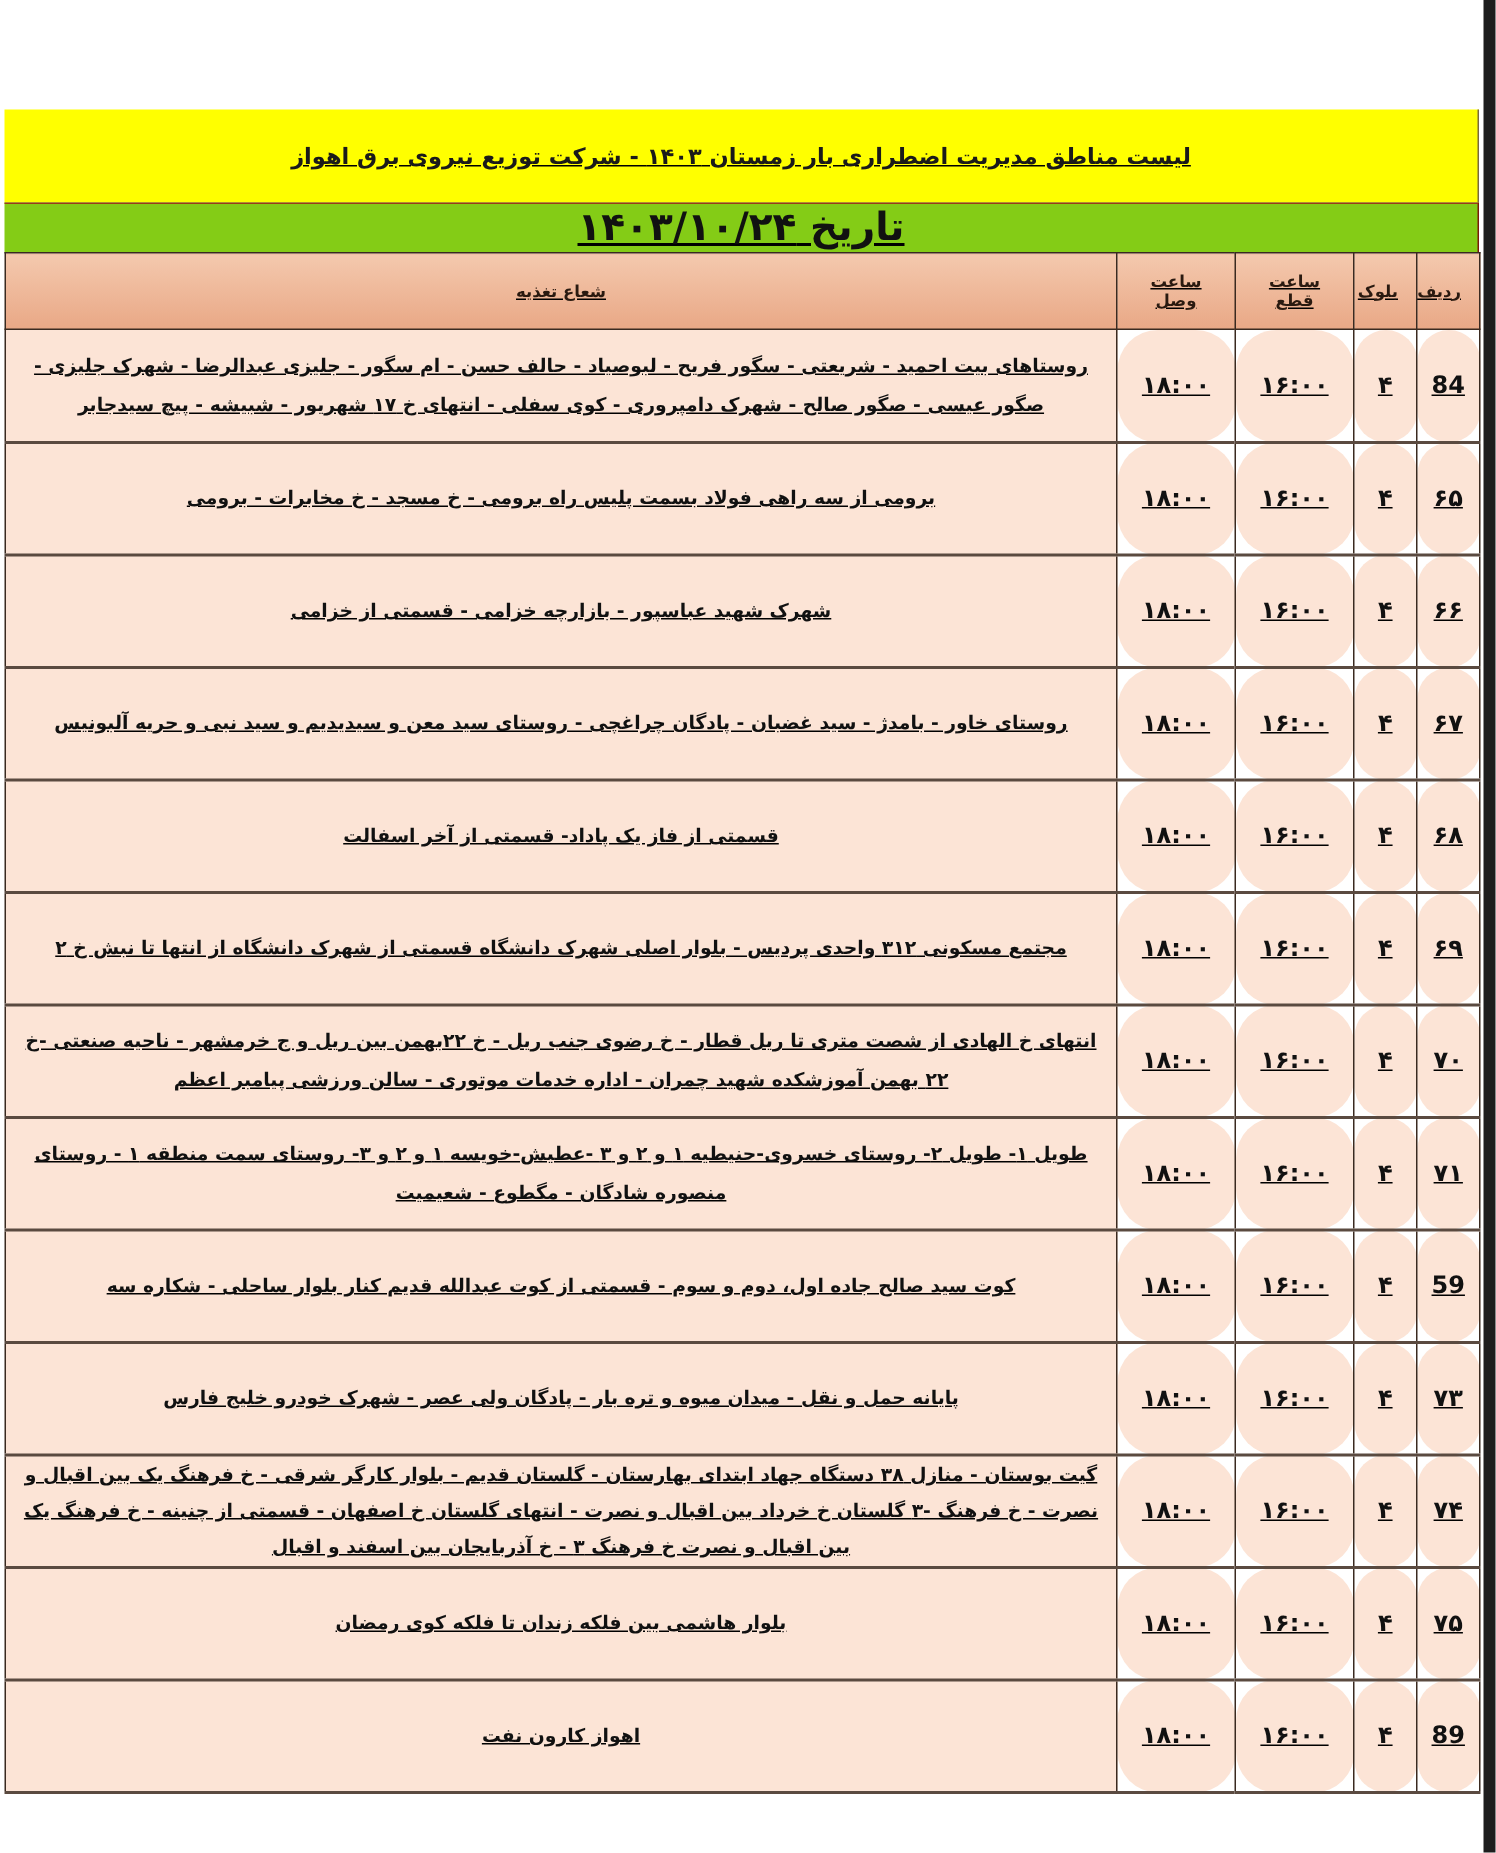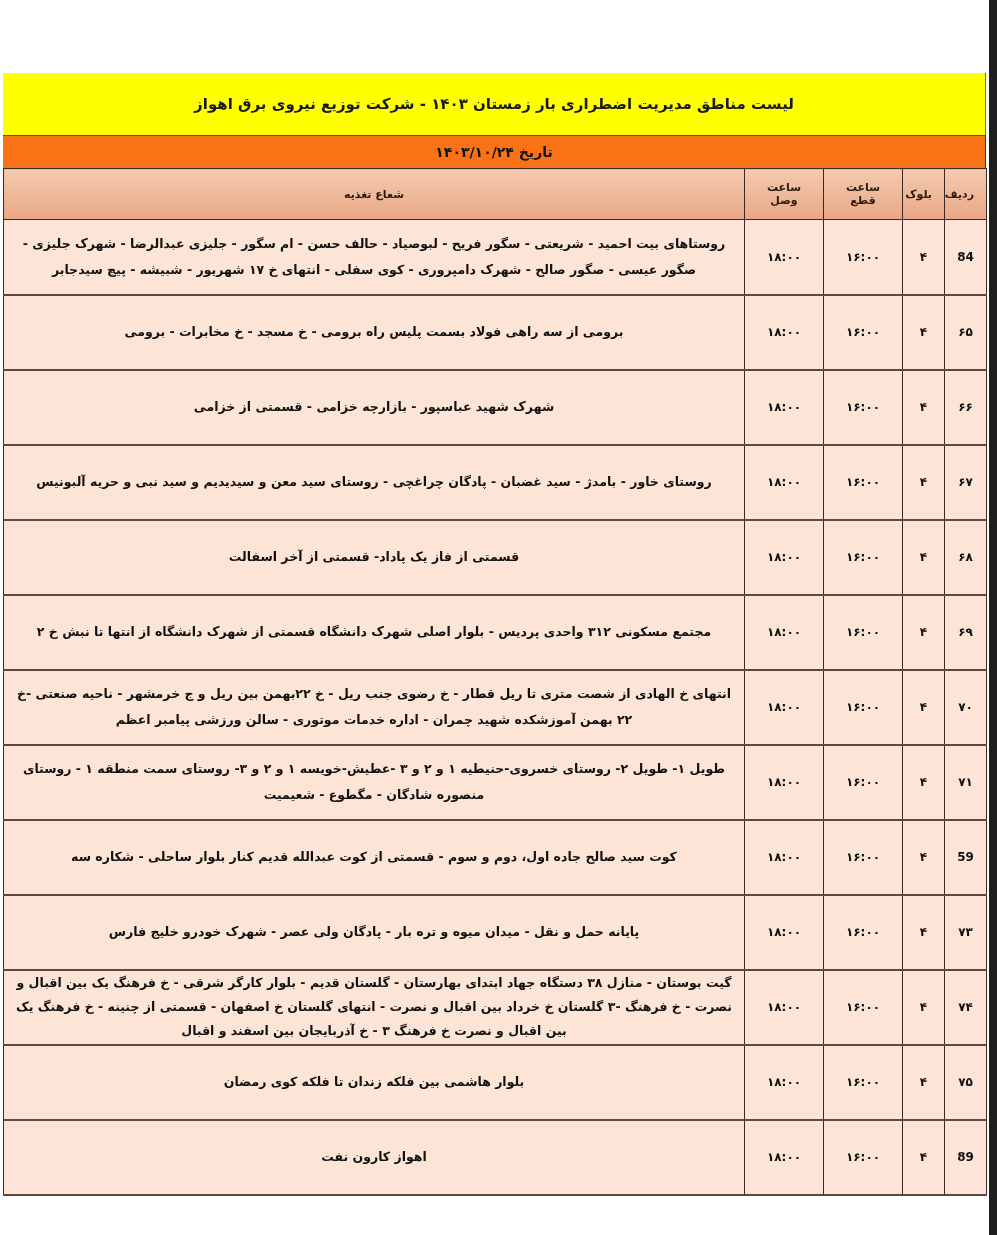--- a/index.html
+++ b/index.html
@@ -1,44 +1,44 @@
 <!DOCTYPE html>
 <html><head>
 <meta charset="utf-8">
 <style>
   html, body { margin:0; padding:0; }
   body {
     width:997px; height:1235px; background:#ffffff; position:relative; overflow:hidden;
     font-family: "DejaVu Sans", sans-serif;
   }
   .right-strip { position:absolute; left:989px; top:0; width:8px; height:1235px; background:#1e1e1e; }
-  .sheet { position:absolute; left:3px; top:73px; width:983px; }
+  .sheet { position:absolute; left:3px; top:73px; width:983px;text-decoration:underline; }
   .title-band {
     height:62px; background:#ffff00; border-right:1px solid #7a6a3a;
     display:flex; align-items:center; justify-content:center;
     font-weight:bold; font-size:15px; color:#1a1a1a; direction:rtl;
   }
   .date-band {
-    height:32px; background:#f97316; border-top:1px solid #9a3a1a; border-right:1px solid #7a1a0a;
+    height:32px; background:#84cc16; border-top:1px solid #9a3a1a; border-right:1px solid #7a1a0a;
     display:flex; align-items:center; justify-content:center;
-    font-weight:bold; font-size:14px; color:#111; direction:rtl;
+    font-weight:bold; font-size:26px; color:#111; direction:rtl;
   }
   table { border-collapse:collapse; width:983px; table-layout:fixed; direction:rtl; }
   th {
     height:25px; padding:12px; font-size:11px; font-weight:bold; color:#2a1a10;
     background:linear-gradient(to bottom,#f4c9ae 0%,#e9a886 100%);
     border:1px solid #3a2a20;
   }
   td {
     background:#fce4d6; border:1px solid #3a2a20; border-bottom:2px solid #5a4a40;
     text-align:center; vertical-align:middle; font-size:12.5px; font-weight:bold; color:#111;
     padding:0 6px; line-height:26px;
   }
   tr.row { height:75px; }
-  td.num, td.blk, td.t { font-size:12px; }
+  td.num, td.blk, td.t { font-size:16px;border-radius:27px; }
 </style>
 </head>
 <body>
 
 <div class="right-strip"></div>
 
 <div class="sheet">
   <div class="title-band">لیست مناطق مدیریت اضطراری بار زمستان ۱۴۰۳ - شرکت توزیع نیروی برق اهواز</div>
   <div class="date-band">تاریخ ۱۴۰۳/۱۰/۲۴</div>
   <table>

